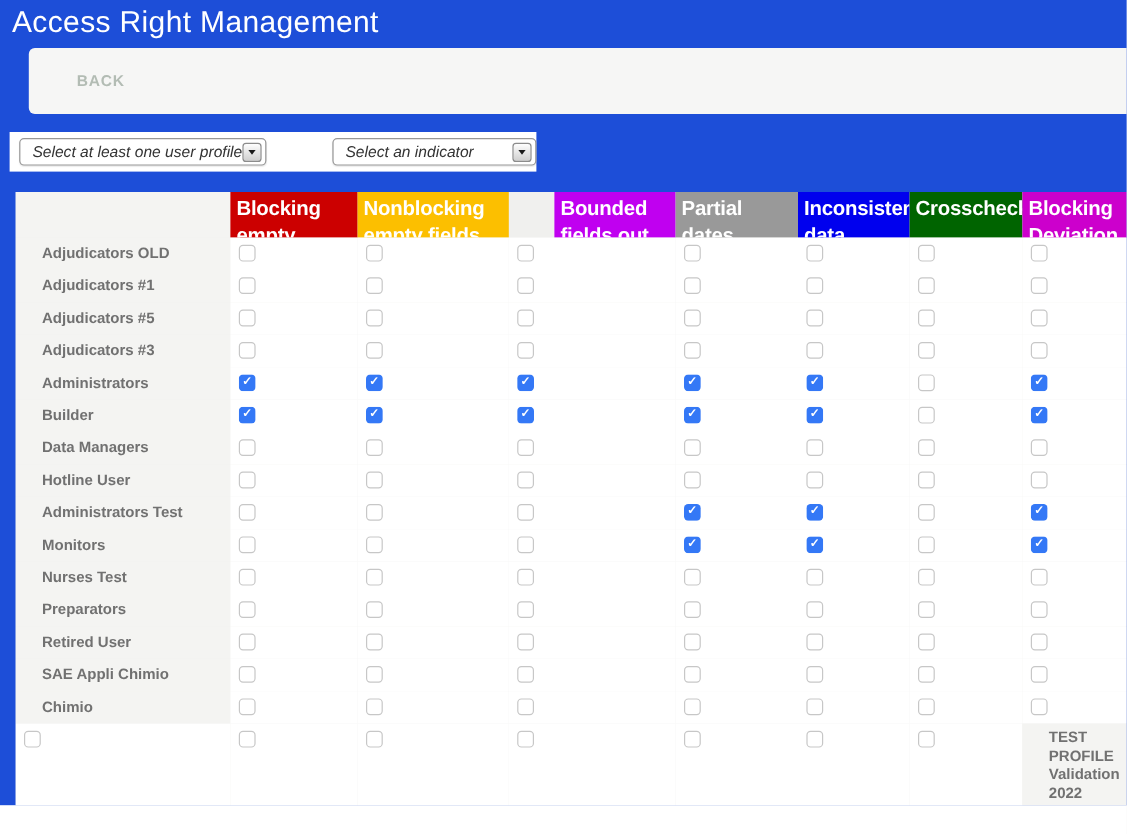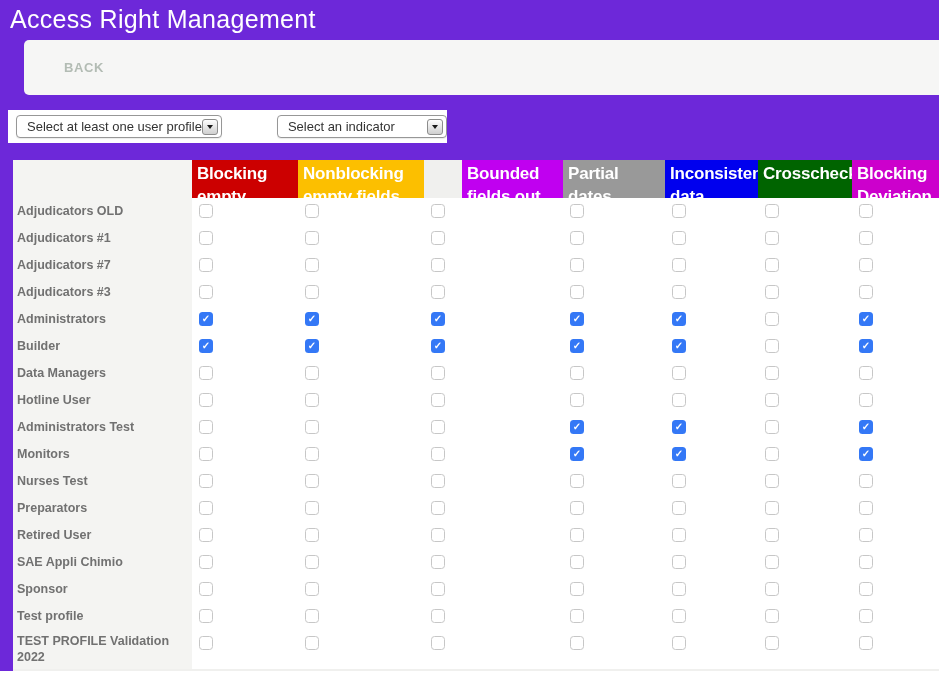--- a/index.html
+++ b/index.html
@@ -1,37 +1,37 @@
 <!DOCTYPE html>
 <html><head>
 <meta charset="utf-8">
 <style>
   * { margin:0; padding:0; box-sizing:border-box; }
   html,body { width:939px; height:695px; overflow:hidden; }
   body { font-family:"Liberation Sans", sans-serif; }
-  .app { position:relative; width:939px; height:671px; background:#6d28d9; overflow:hidden; }
+  .app { position:relative; width:939px; height:671px; background:#1d4ed8; overflow:hidden; }
 
   .page-title {
     position:absolute; left:10px; top:5px;
     font-size:25px; font-weight:300; color:#ffffff; letter-spacing:0.3px;
   }
 
   .back-bar {
     position:absolute; left:24px; top:40px; width:929px; height:55px;
     background:#f6f6f5; border-radius:5px 0 0 5px;
     display:flex; align-items:center;
   }
   .back-btn {
     margin-left:40px; font-size:13px; font-weight:bold; letter-spacing:0.6px;
     color:#b3bcb4; cursor:pointer;
   }
 
   .filter-strip {
     position:absolute; left:8px; top:110px; width:439px; height:33px;
-    background:#ffffff; display:flex; align-items:center; padding-left:8px; gap:8px;
+    background:#ffffff; display:flex; align-items:center; padding-left:8px; gap:8px;font-style:italic;
   }
   .combobox {
     height:23px; background:#ffffff; border:1px solid #979797; border-radius:4px;
     display:flex; align-items:center; justify-content:space-between;
     padding:0 3px 0 10px; cursor:pointer; box-shadow:0 1px 1px rgba(0,0,0,0.08);
   }
   .combobox.profile { width:214px; }
   .combobox.indicator { width:206px;margin-left:47px; }
   .combo-value { font-size:13px; color:#333333; white-space:nowrap; overflow:hidden; }
   .combo-btn {
@@ -52,21 +52,21 @@
     grid-auto-rows:min-content;
     align-content:start;
   }
   .corner-cell { background:#f4f4f2; height:38px; }
   .col-header {
     height:38px; padding:3px 5px; color:#ffffff;
     font-size:17px; font-weight:bold; line-height:1.35; letter-spacing:-0.2px;
     overflow:hidden;
   }
   .row-label {
-    background:#f4f4f2; min-height:27px; padding:4px 0 4px 4px;
+    background:#f4f4f2; min-height:27px; padding:4px 0 4px 22px;
     display:flex; align-items:center;
     font-size:12.5px; font-weight:bold; color:#717171; line-height:1.25;
   }
   .check-cell {
     background:#ffffff; min-height:27px; padding:6px 0 0 7px;
     display:flex; align-items:flex-start;
   }
   .checkbox {
     width:14px; height:14px; border-radius:3.5px; background:#ffffff;
     border:1px solid #c7c7c7; cursor:pointer;
@@ -156,21 +156,21 @@
       </div>
       <div class="check-cell">
         <span class="checkbox"></span>
       </div>
       <div class="check-cell">
         <span class="checkbox"></span>
       </div>
       <div class="check-cell">
         <span class="checkbox"></span>
       </div>
-      <div class="row-label">Adjudicators #7</div>
+      <div class="row-label">Adjudicators #5</div>
       <div class="check-cell">
         <span class="checkbox"></span>
       </div>
       <div class="check-cell">
         <span class="checkbox"></span>
       </div>
       <div class="check-cell">
         <span class="checkbox"></span>
       </div>
       <div class="check-cell">
@@ -456,43 +456,42 @@
       </div>
       <div class="check-cell">
         <span class="checkbox"></span>
       </div>
       <div class="check-cell">
         <span class="checkbox"></span>
       </div>
       <div class="check-cell">
         <span class="checkbox"></span>
       </div>
-      <div class="row-label">Sponsor</div>
-      <div class="check-cell">
-        <span class="checkbox"></span>
-      </div>
-      <div class="check-cell">
-        <span class="checkbox"></span>
-      </div>
-      <div class="check-cell">
-        <span class="checkbox"></span>
-      </div>
-      <div class="check-cell">
-        <span class="checkbox"></span>
-      </div>
-      <div class="check-cell">
-        <span class="checkbox"></span>
-      </div>
-      <div class="check-cell">
-        <span class="checkbox"></span>
-      </div>
-      <div class="check-cell">
-        <span class="checkbox"></span>
-      </div>
-      <div class="row-label">Test profile</div>
+      <div class="row-label">Chimio</div>
+      <div class="check-cell">
+        <span class="checkbox"></span>
+      </div>
+      <div class="check-cell">
+        <span class="checkbox"></span>
+      </div>
+      <div class="check-cell">
+        <span class="checkbox"></span>
+      </div>
+      <div class="check-cell">
+        <span class="checkbox"></span>
+      </div>
+      <div class="check-cell">
+        <span class="checkbox"></span>
+      </div>
+      <div class="check-cell">
+        <span class="checkbox"></span>
+      </div>
+      <div class="check-cell">
+        <span class="checkbox"></span>
+      </div>
       <div class="check-cell">
         <span class="checkbox"></span>
       </div>
       <div class="check-cell">
         <span class="checkbox"></span>
       </div>
       <div class="check-cell">
         <span class="checkbox"></span>
       </div>
       <div class="check-cell">

